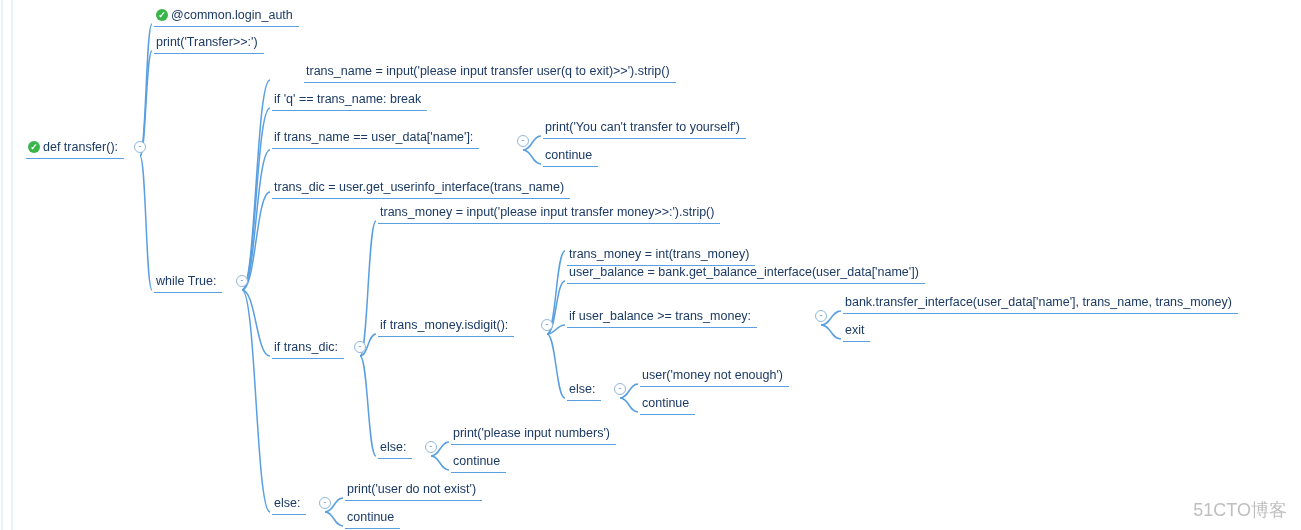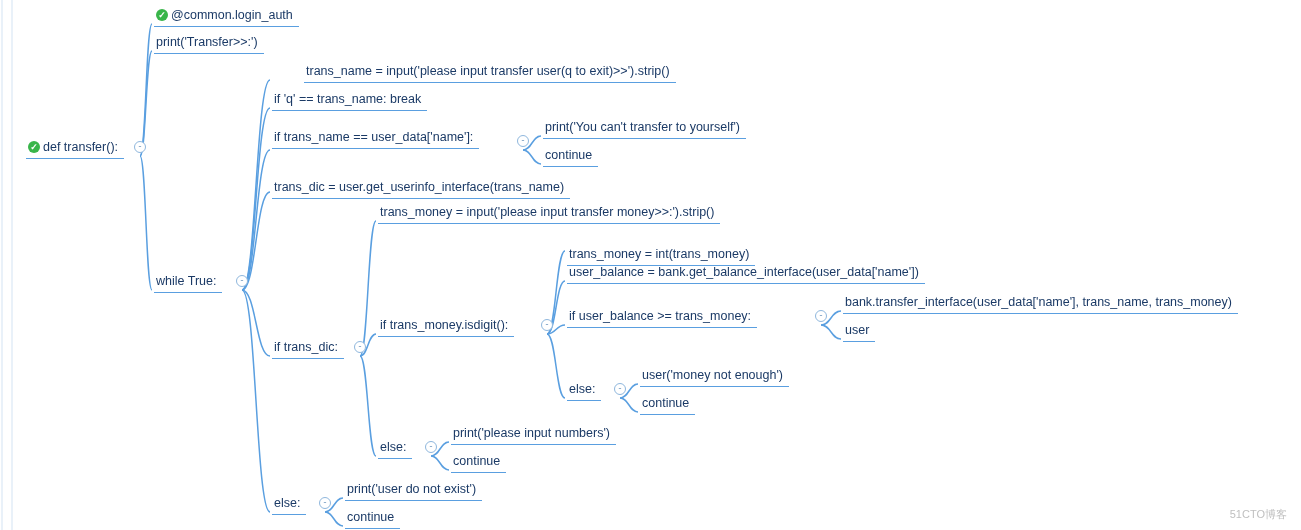--- a/index.html
+++ b/index.html
@@ -55,21 +55,21 @@
     line-height: 8px;
     text-align: center;
     z-index: 3;
     font-family: monospace;
   }
   .watermark {
     position: absolute;
     right: 14px;
     bottom: 8px;
     color: #bfbfbf;
-    font-size: 11px;
+    font-size: 18px;
     z-index: 5;
     font-family: "Microsoft YaHei", sans-serif;
   }
 </style>
 </head>
 <body>
 
 <svg class="connectors">
     <path d="M 140 156 C 146 156, 146 24, 152 24" stroke="#5a9fe0" stroke-width="1.5" fill="none"></path>
     <path d="M 140 156 C 146 156, 146 51, 152 51" stroke="#5a9fe0" stroke-width="1.5" fill="none"></path>
@@ -115,21 +115,21 @@
     <div class="node" style="left: 543px; top: 118px;"><span>print('You can't transfer to yourself')</span></div>
     <div class="node" style="left: 543px; top: 146px;"><span>continue</span></div>
     <div class="node" style="left: 378px; top: 203px;"><span>trans_money = input('please input transfer money&gt;&gt;:').strip()</span></div>
     <div class="node" style="left: 378px; top: 316px;"><span>if trans_money.isdigit():</span></div>
     <div class="node" style="left: 378px; top: 438px;"><span>else:</span></div>
     <div class="node" style="left: 567px; top: 233px; margin-top: 12px;"><span>trans_money = int(trans_money)</span></div>
     <div class="node" style="left: 567px; top: 263px;"><span>user_balance = bank.get_balance_interface(user_data['name'])</span></div>
     <div class="node" style="left: 567px; top: 307px;"><span>if user_balance &gt;= trans_money:</span></div>
     <div class="node" style="left: 567px; top: 380px;"><span>else:</span></div>
     <div class="node" style="left: 843px; top: 293px;"><span>bank.transfer_interface(user_data['name'], trans_name, trans_money)</span></div>
-    <div class="node" style="left: 843px; top: 321px;"><span>user</span></div>
+    <div class="node" style="left: 843px; top: 321px;"><span>exit</span></div>
     <div class="node" style="left: 640px; top: 366px;"><span>user('money not enough')</span></div>
     <div class="node" style="left: 640px; top: 394px;"><span>continue</span></div>
     <div class="node" style="left: 451px; top: 424px;"><span>print('please input numbers')</span></div>
     <div class="node" style="left: 451px; top: 452px;"><span>continue</span></div>
     <div class="node" style="left: 345px; top: 480px;"><span>print('user do not exist')</span></div>
     <div class="node" style="left: 345px; top: 508px;"><span>continue</span></div>
     <div class="toggle" style="left: 134px; top: 141px;">-</div>
     <div class="toggle" style="left: 236px; top: 275px;">-</div>
     <div class="toggle" style="left: 517px; top: 135px;">-</div>
     <div class="toggle" style="left: 354px; top: 341px;">-</div>

